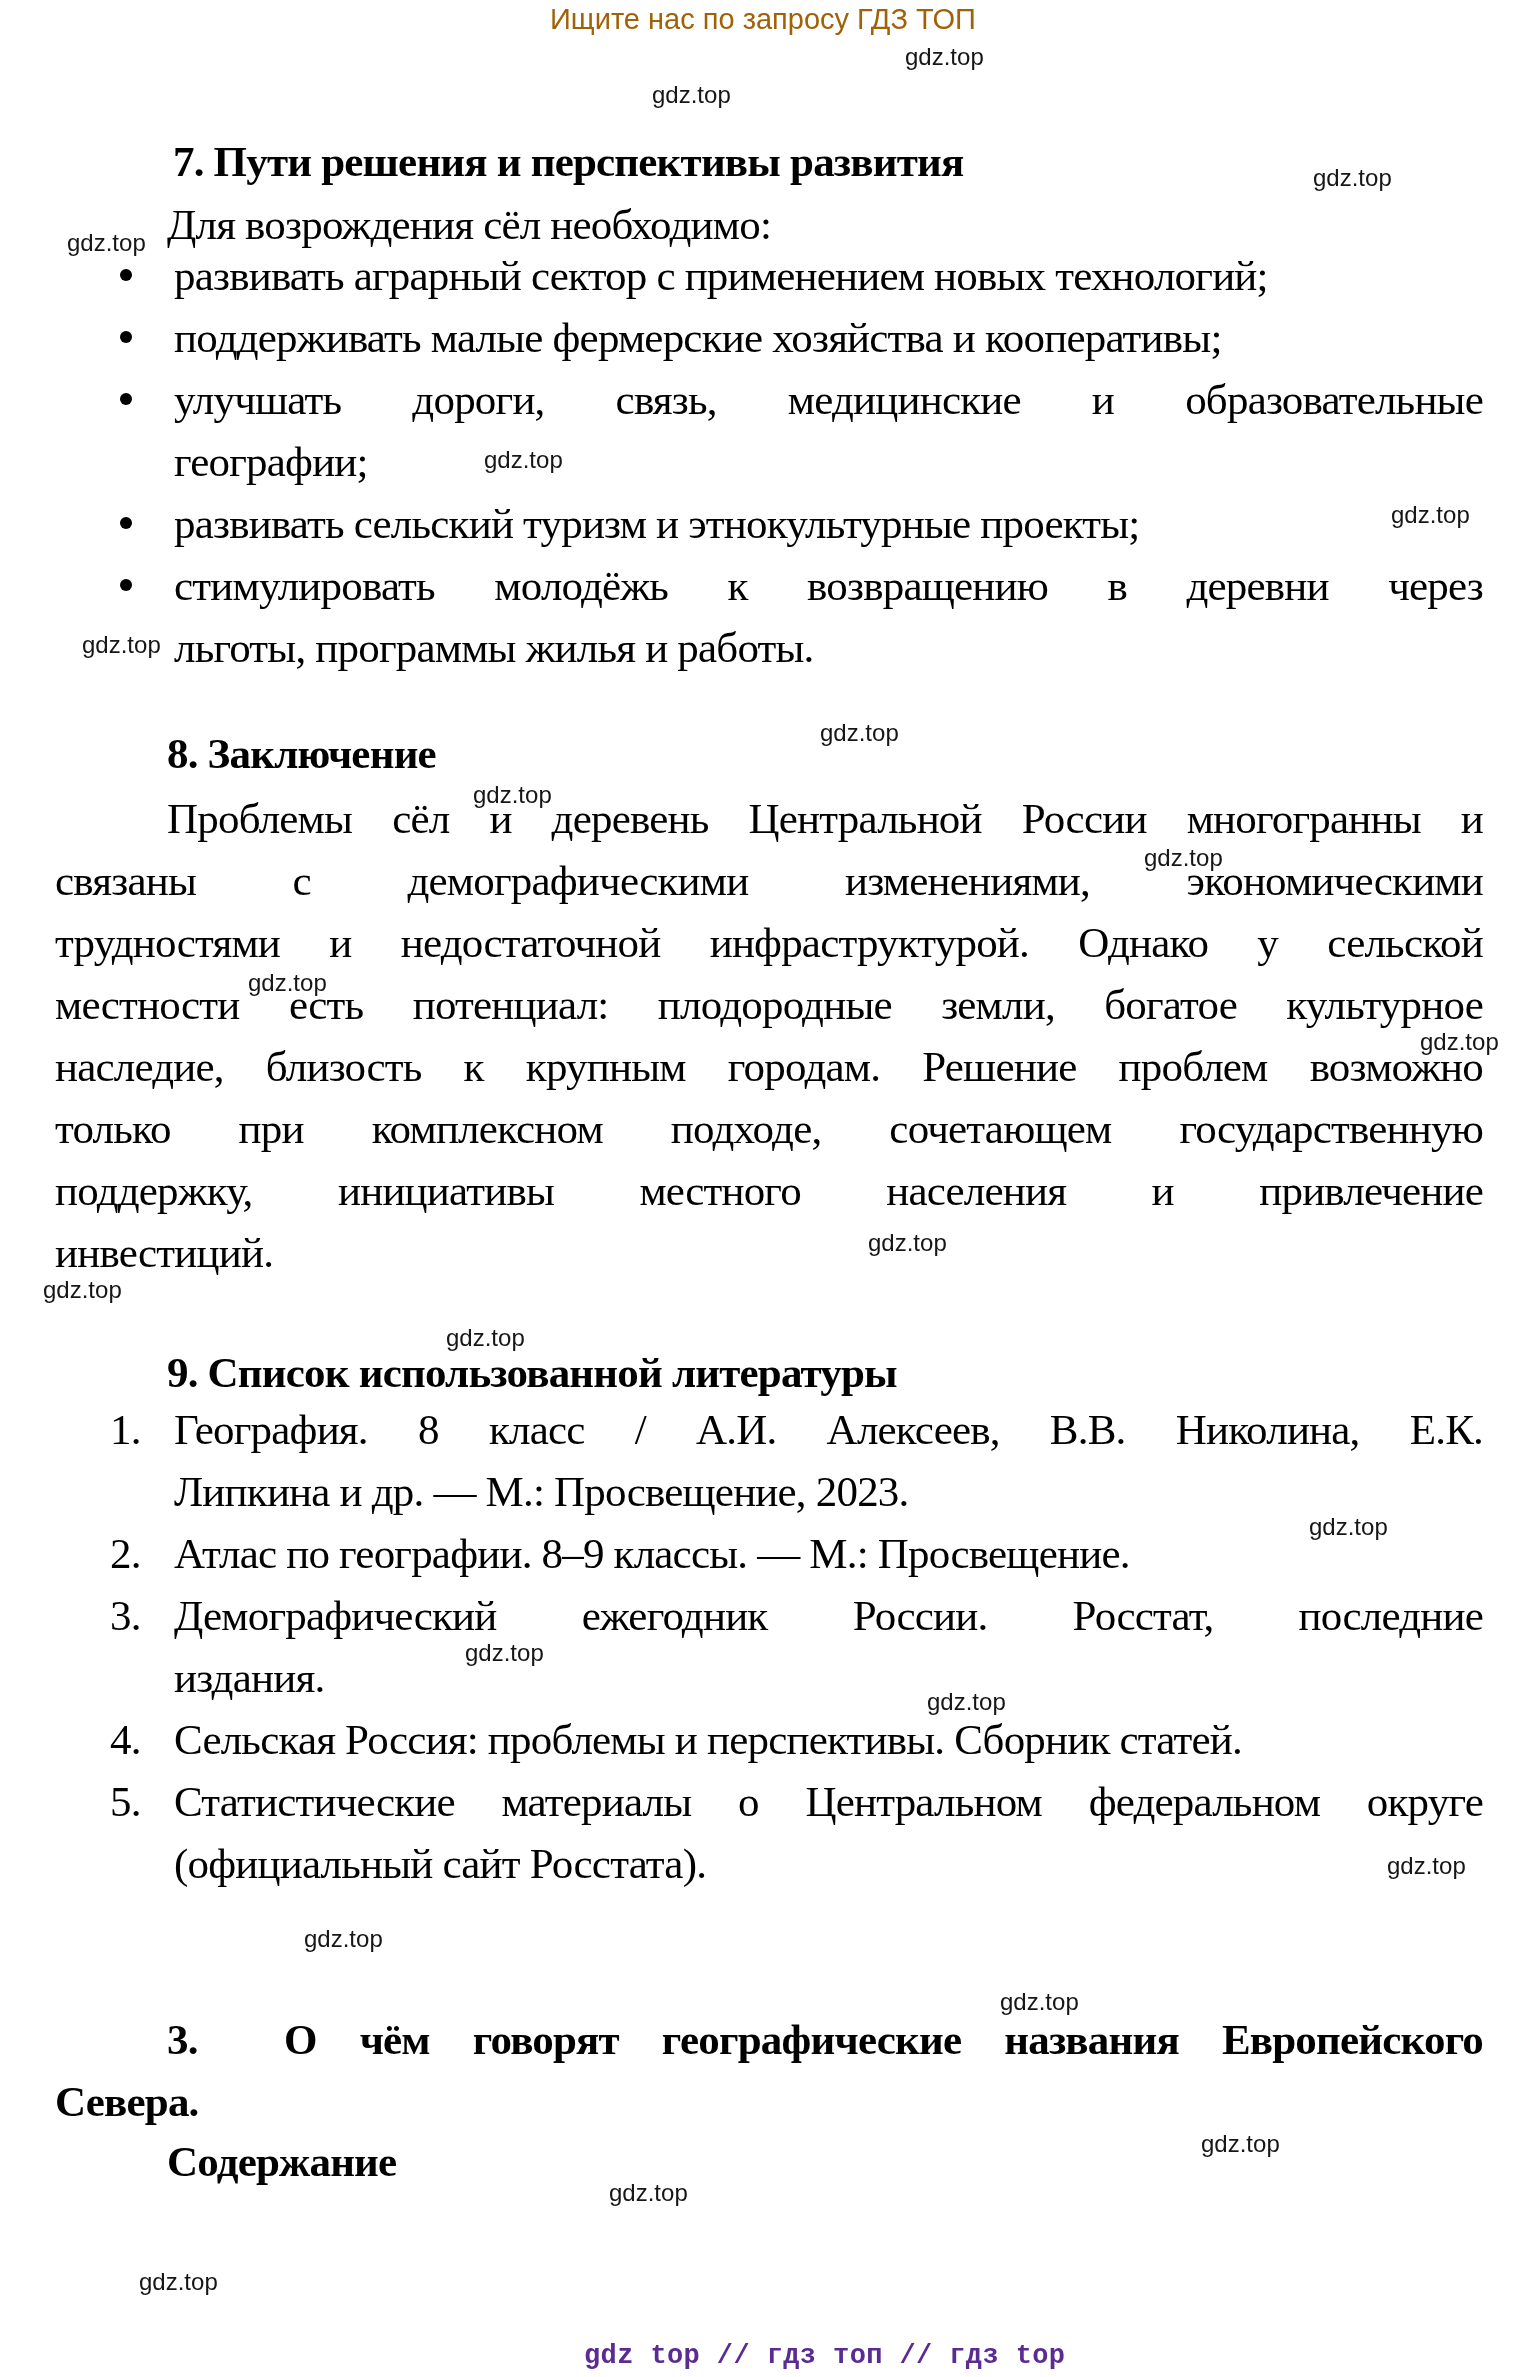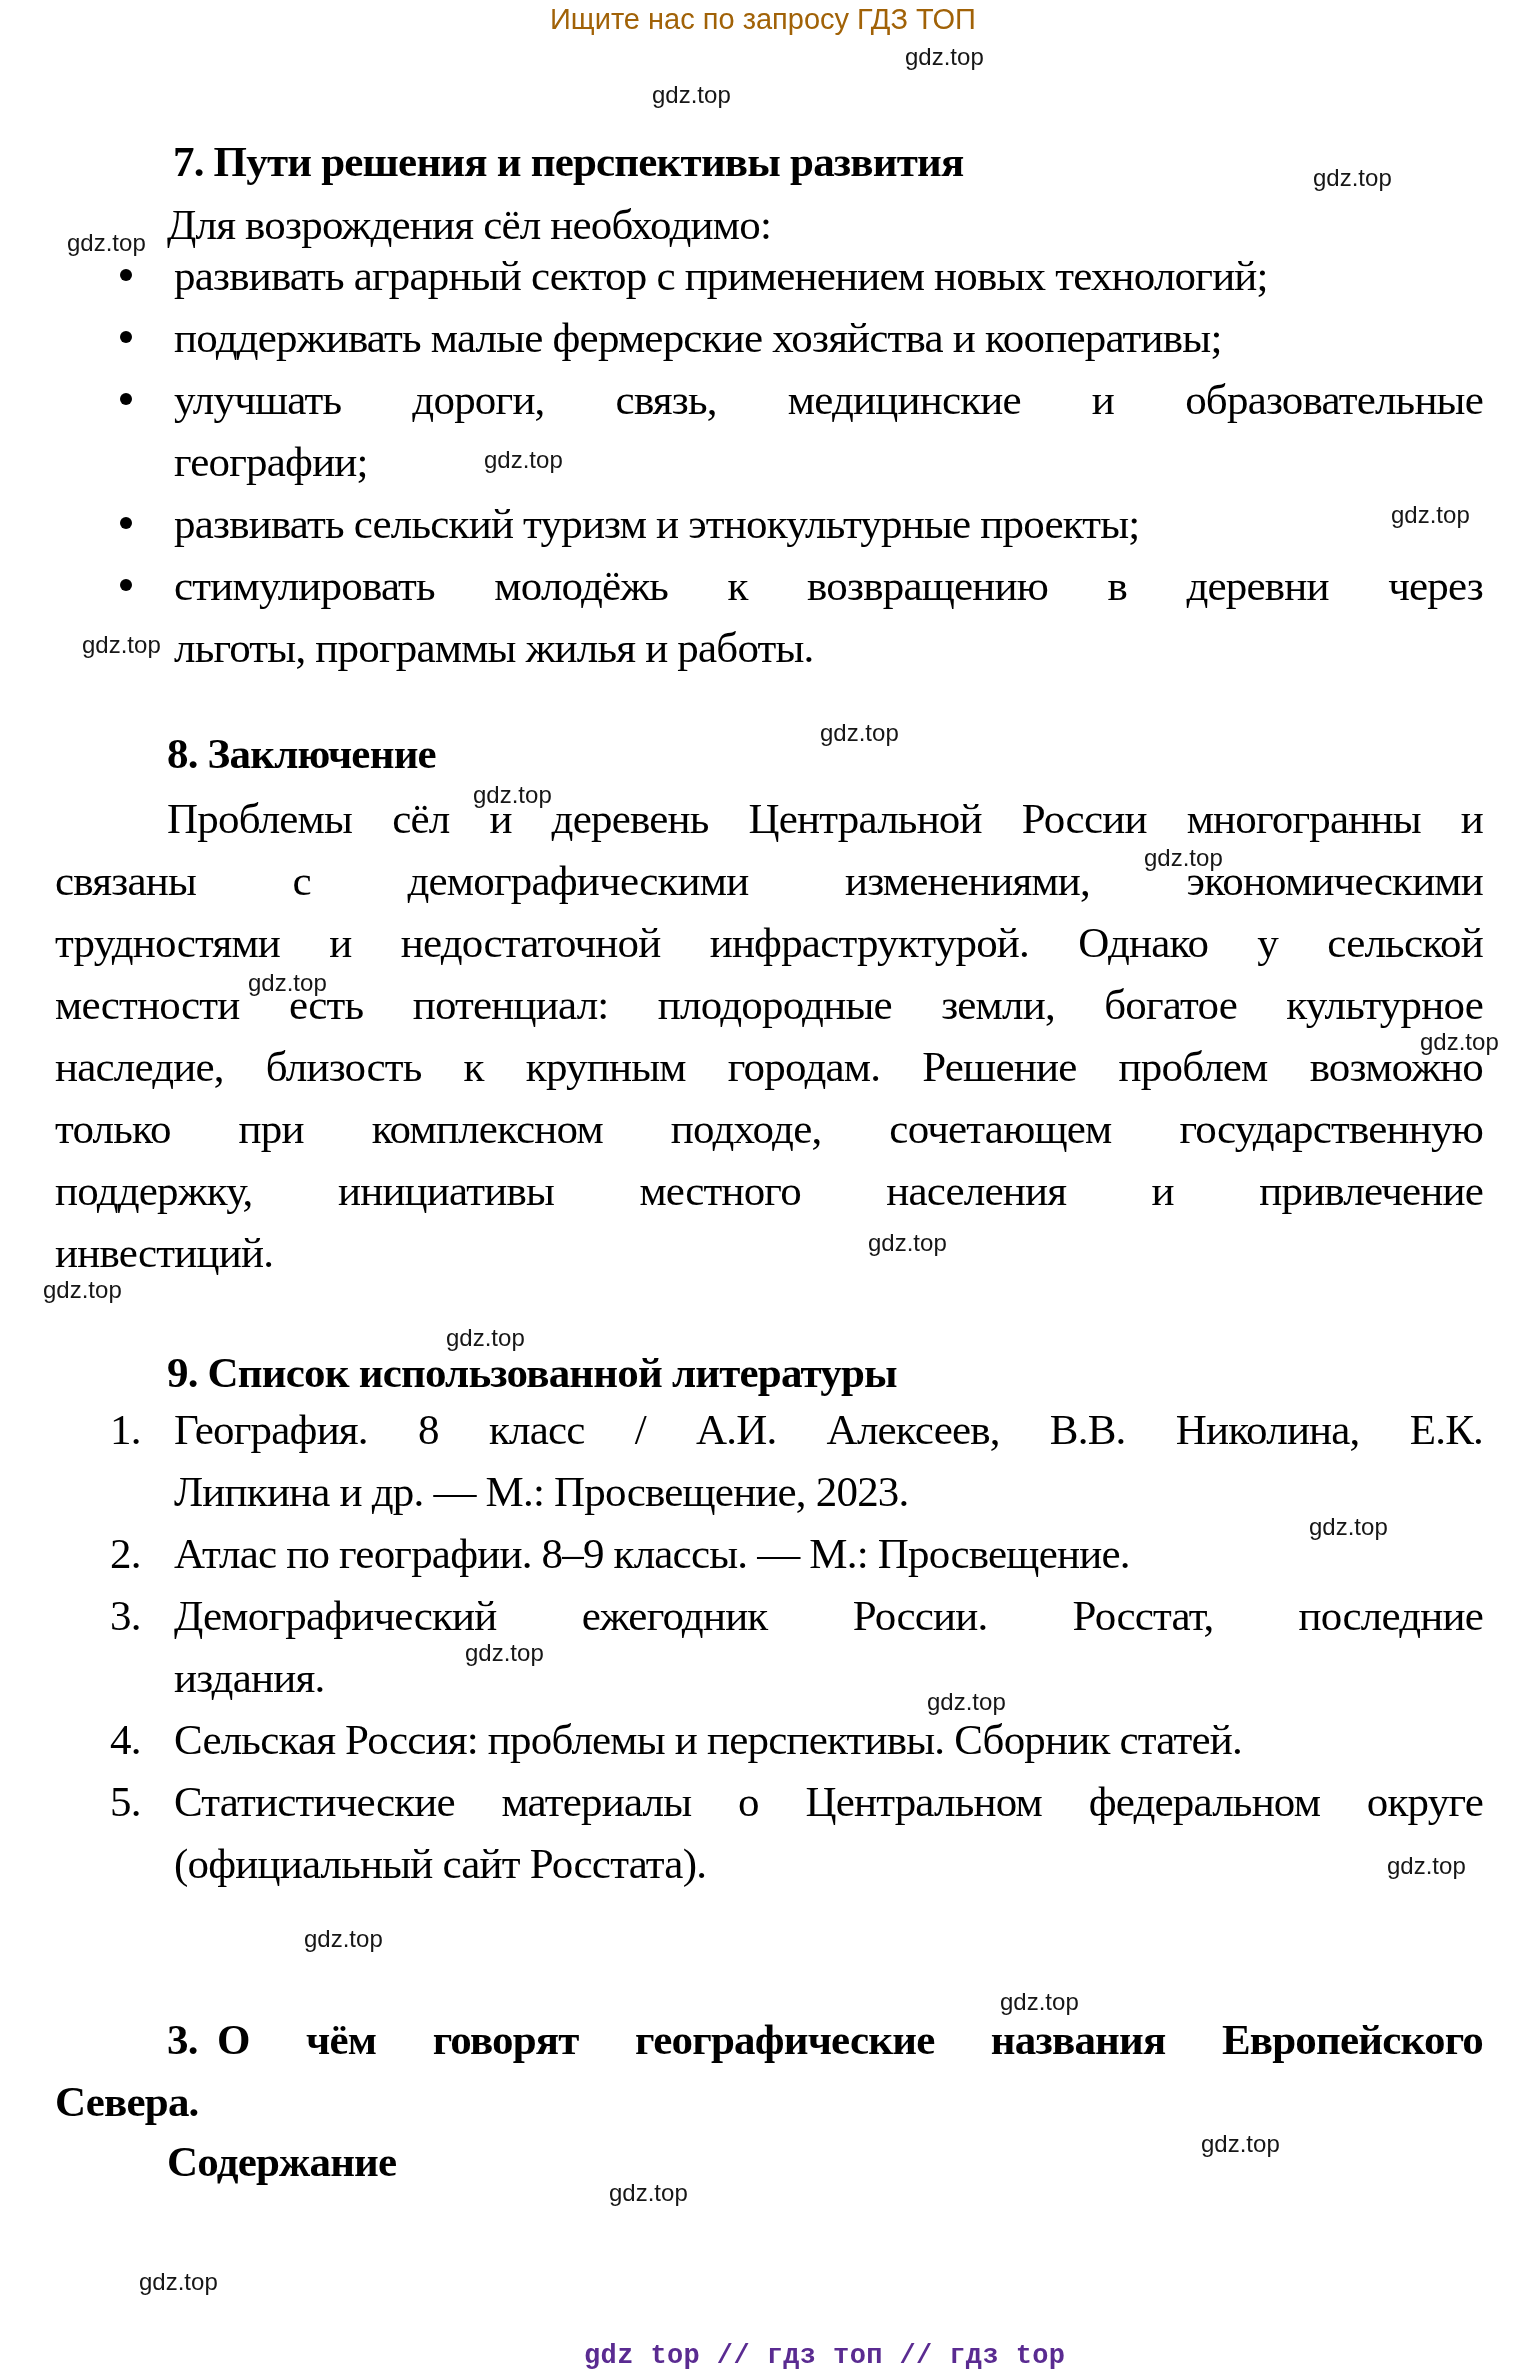--- a/index.html
+++ b/index.html
@@ -15,21 +15,21 @@
   .list .dot{position:absolute;left:-54px;top:24px;width:12px;height:12px;border-radius:50%;background:#000;}
   .list .num{position:absolute;left:-64px;top:0;width:59px;font-size:43px;line-height:62px;}
   .wm{position:absolute;font-family:"Liberation Sans",sans-serif;font-size:24px;line-height:27px;
       color:#161616;white-space:nowrap;}
   .promo-top{position:absolute;left:550px;top:3.2px;font-family:"Liberation Sans",sans-serif;
              font-size:29px;line-height:33px;white-space:nowrap;}
   .promo-bottom{position:absolute;left:584px;top:2340px;font-family:"Liberation Sans",sans-serif;
                 font-size:27px;font-weight:bold;line-height:32px;white-space:nowrap;letter-spacing:0.4px;}
   .h3l1{position:relative;}
   .h3l1 .h3num{position:absolute;left:0;top:0;}
-  .h3l1 .h3text{display:block;margin-left:50px;text-align:justify;text-align-last:justify;}
+  .h3l1 .h3text{display:block;margin-left:117px;text-align:justify;text-align-last:justify;}
   .contents-item .cnum{display:inline-block;width:61px;}
 </style>
 </head>
 <body>
 
 <div class="page">
 
   <div class="promo-top" style="color: #a16207;">Ищите нас по запросу ГДЗ ТОП</div>
 
   <div class="abs t b" style="left:167px;top:131px;margin-left:6px;">7. Пути решения и перспективы развития</div>

